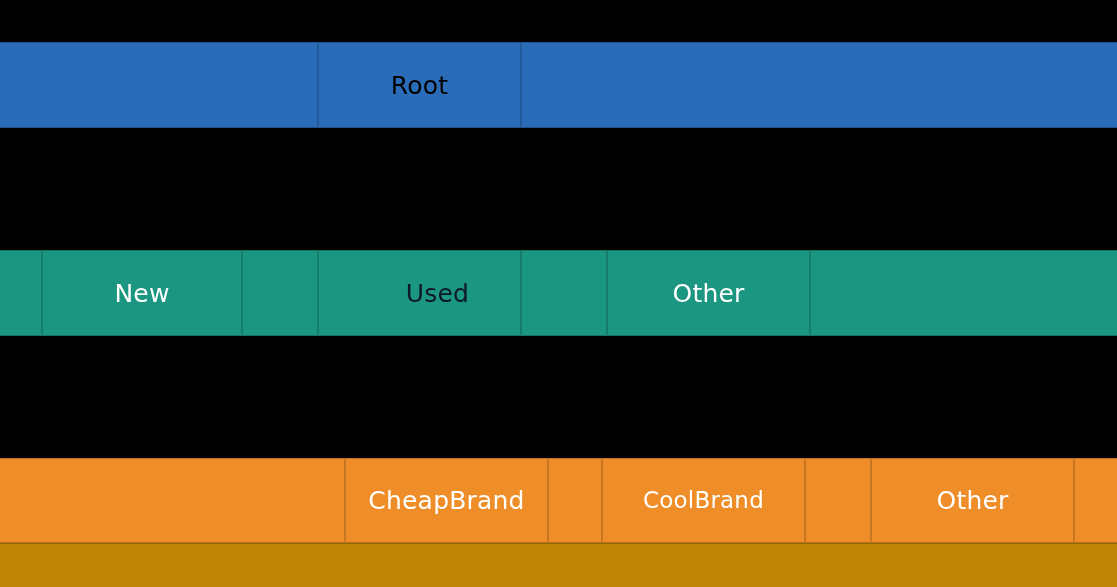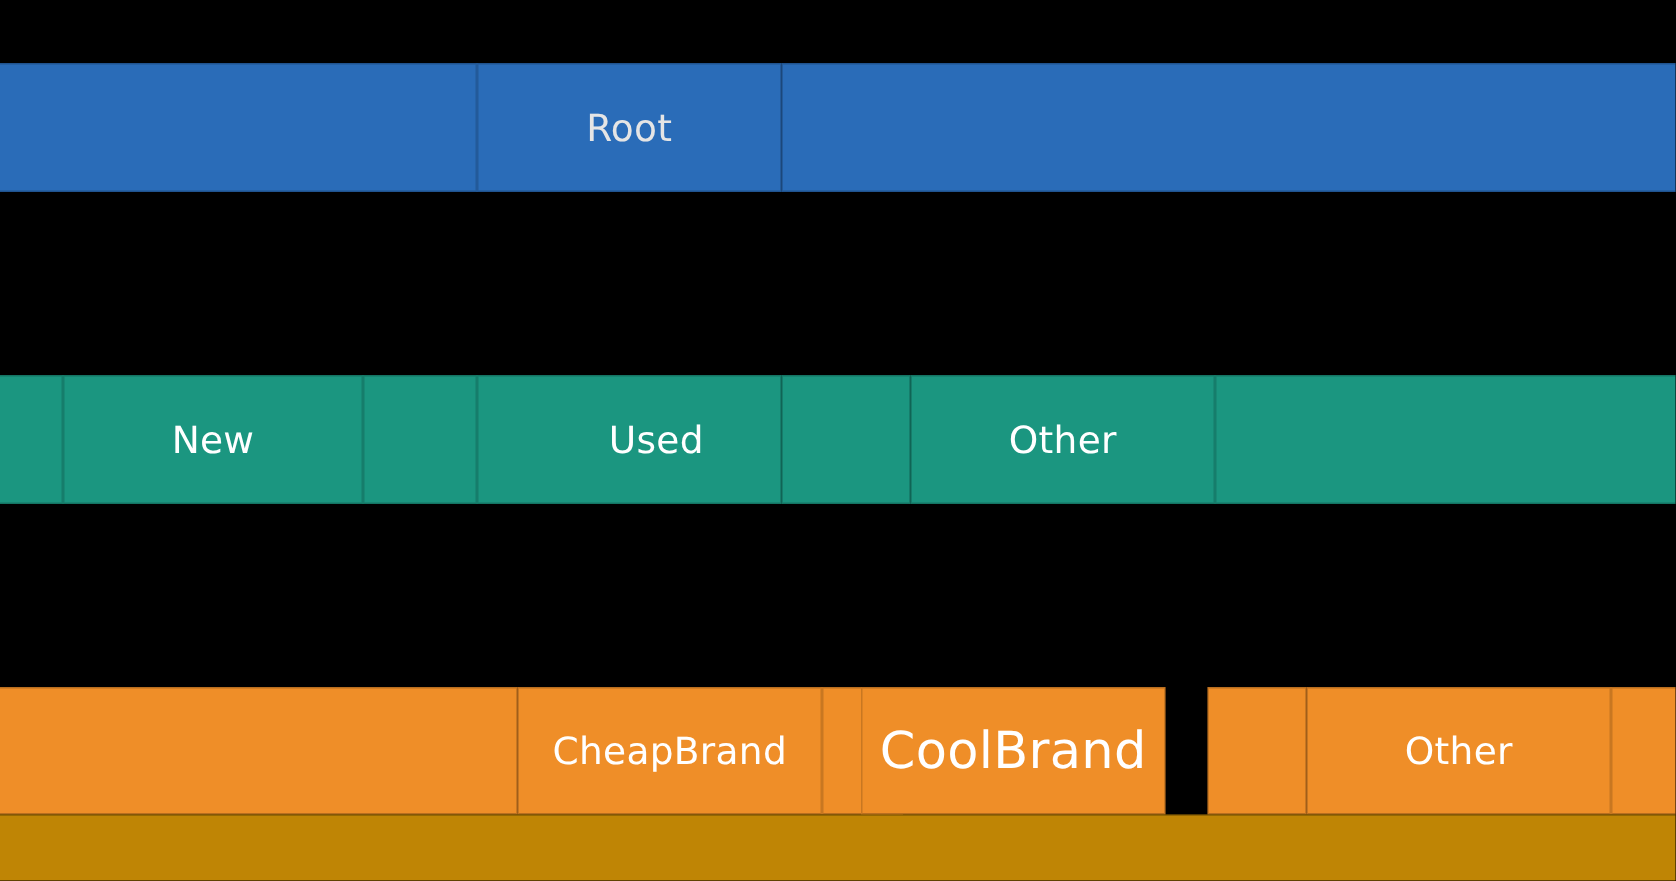--- a/index.html
+++ b/index.html
@@ -52,38 +52,38 @@
   .node.clipped-bottom { border-bottom: none; }
 </style>
 </head>
 <body>
 
 <div id="chart-root" style="background: rgb(0, 0, 0);">
     <div class="level" style="top: 42px; height: 86px;">
       <div class="node edge-left" style="left: 0px; width: 318px; background: rgb(42, 108, 184); color: rgb(255, 255, 255); font-size: 25px;">
         <span class="node-label"></span>
       </div>
-      <div class="node" style="left: 318px; width: 203px; background: rgb(42, 108, 184); color: #e5e5e5; font-size: 25px;">
+      <div class="node" style="left: 318px; width: 203px; background: rgb(42, 108, 184); color: #000000; font-size: 25px;">
         <span class="node-label">Root</span>
       </div>
       <div class="node edge-right" style="left: 521px; width: 596px; background: rgb(42, 108, 184); color: rgb(255, 255, 255); font-size: 25px;">
         <span class="node-label"></span>
       </div>
     </div>
     <div class="level" style="top: 250px; height: 86px; border-radius: 11px;">
       <div class="node edge-left" style="left: 0px; width: 42px; background: rgb(27, 150, 128); color: rgb(255, 255, 255); font-size: 25px;">
         <span class="node-label"></span>
       </div>
       <div class="node" style="left: 42px; width: 200px; background: rgb(27, 150, 128); color: rgb(255, 255, 255); font-size: 25px;">
         <span class="node-label">New</span>
       </div>
       <div class="node" style="left: 242px; width: 76px; background: rgb(27, 150, 128); color: rgb(255, 255, 255); font-size: 25px;">
         <span class="node-label"></span>
       </div>
-      <div class="node" style="left: 318px; width: 203px; background: rgb(27, 150, 128); color: #ffffff; font-size: 25px; padding-left: 36px;">
+      <div class="node" style="left: 318px; width: 203px; background: rgb(27, 150, 128); color: #0f172a; font-size: 25px; padding-left: 36px;">
         <span class="node-label">Used</span>
       </div>
       <div class="node" style="left: 521px; width: 86px; background: rgb(27, 150, 128); color: rgb(255, 255, 255); font-size: 25px;">
         <span class="node-label"></span>
       </div>
       <div class="node" style="left: 607px; width: 203px; background: rgb(27, 150, 128); color: rgb(255, 255, 255); font-size: 25px;">
         <span class="node-label">Other</span>
       </div>
       <div class="node edge-right" style="left: 810px; width: 307px; background: rgb(27, 150, 128); color: rgb(255, 255, 255); font-size: 25px;">
         <span class="node-label"></span>
@@ -92,21 +92,21 @@
     <div class="level" style="top: 458px; height: 85px;">
       <div class="node edge-left" style="left: 0px; width: 345px; background: rgb(239, 142, 40); color: rgb(255, 255, 255); font-size: 25px;">
         <span class="node-label"></span>
       </div>
       <div class="node" style="left: 345px; width: 203px; background: rgb(239, 142, 40); color: rgb(255, 255, 255); font-size: 25px;">
         <span class="node-label">CheapBrand</span>
       </div>
       <div class="node" style="left: 548px; width: 54px; background: rgb(239, 142, 40); color: rgb(255, 255, 255); font-size: 25px;">
         <span class="node-label"></span>
       </div>
-      <div class="node" style="left: 574px; width: 203px; background: rgb(239, 142, 40); color: rgb(255, 255, 255); font-size: 34px;">
+      <div class="node" style="left: 602px; width: 203px; background: rgb(239, 142, 40); color: rgb(255, 255, 255); font-size: 23px;">
         <span class="node-label">CoolBrand</span>
       </div>
       <div class="node" style="left: 805px; width: 66px; background: rgb(239, 142, 40); color: rgb(255, 255, 255); font-size: 25px;">
         <span class="node-label"></span>
       </div>
       <div class="node" style="left: 871px; width: 203px; background: rgb(239, 142, 40); color: rgb(255, 255, 255); font-size: 25px;">
         <span class="node-label">Other</span>
       </div>
       <div class="node edge-right" style="left: 1074px; width: 43px; background: rgb(239, 142, 40); color: rgb(255, 255, 255); font-size: 25px;">
         <span class="node-label"></span>

